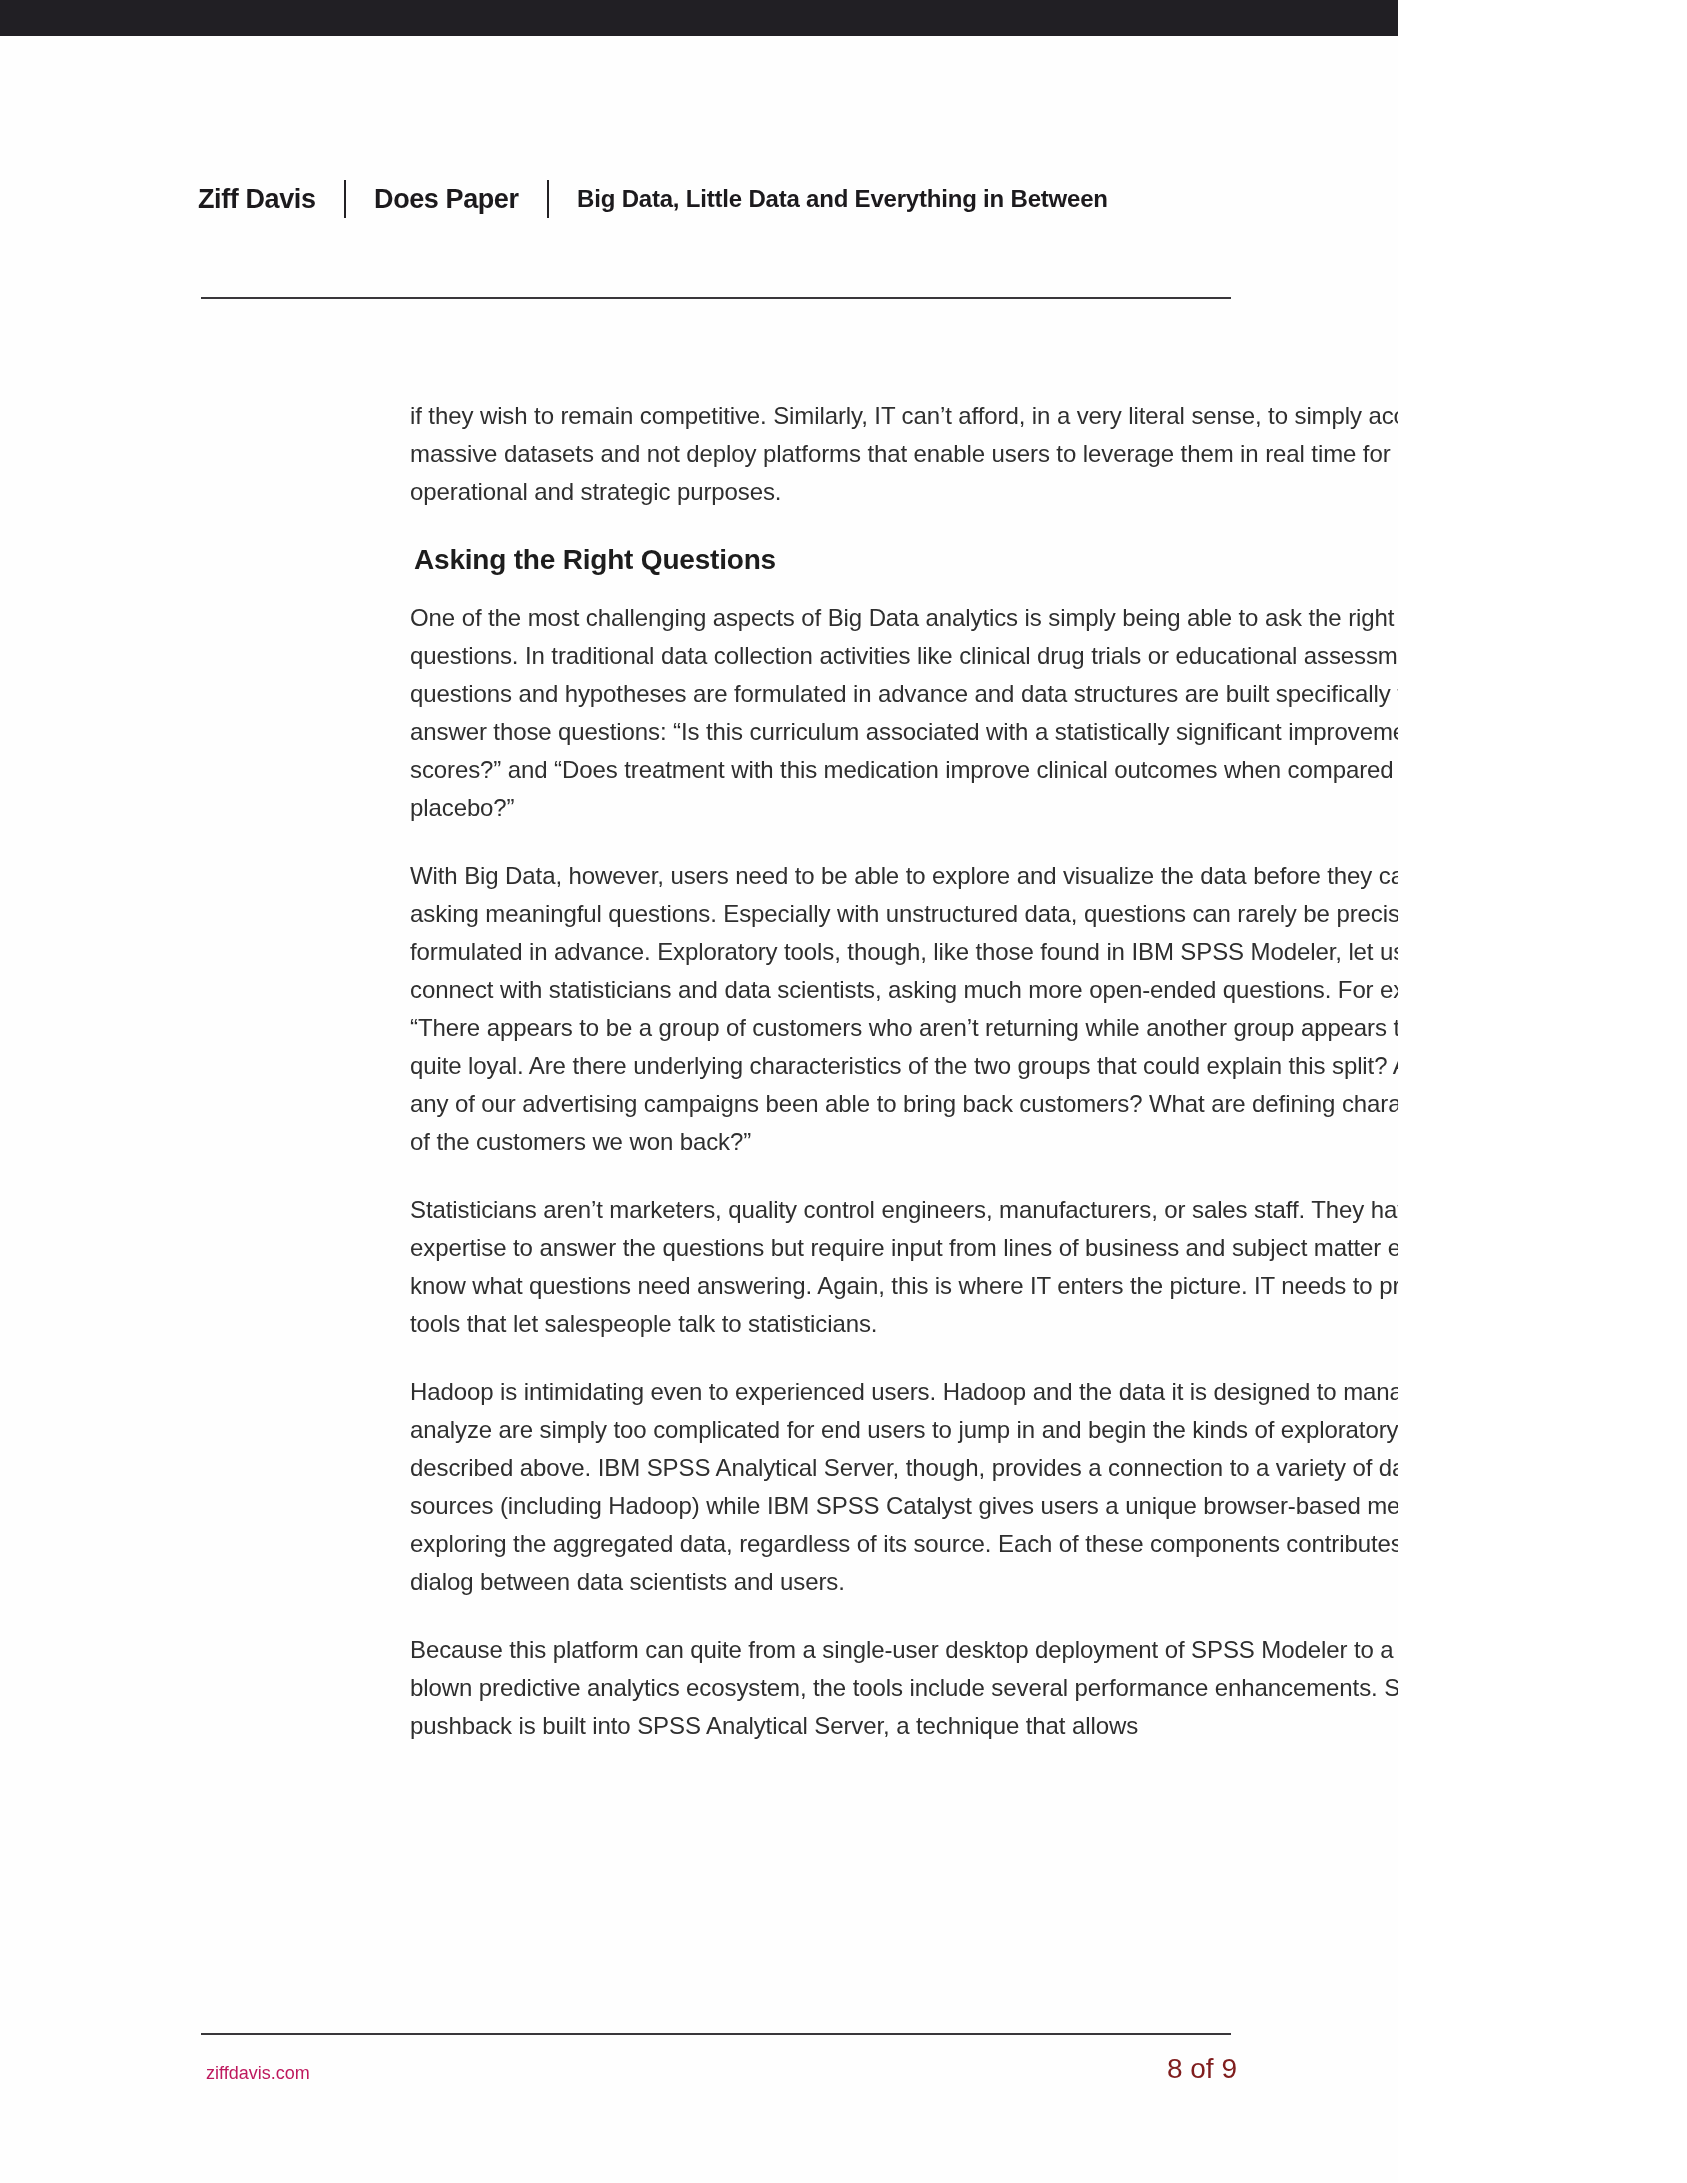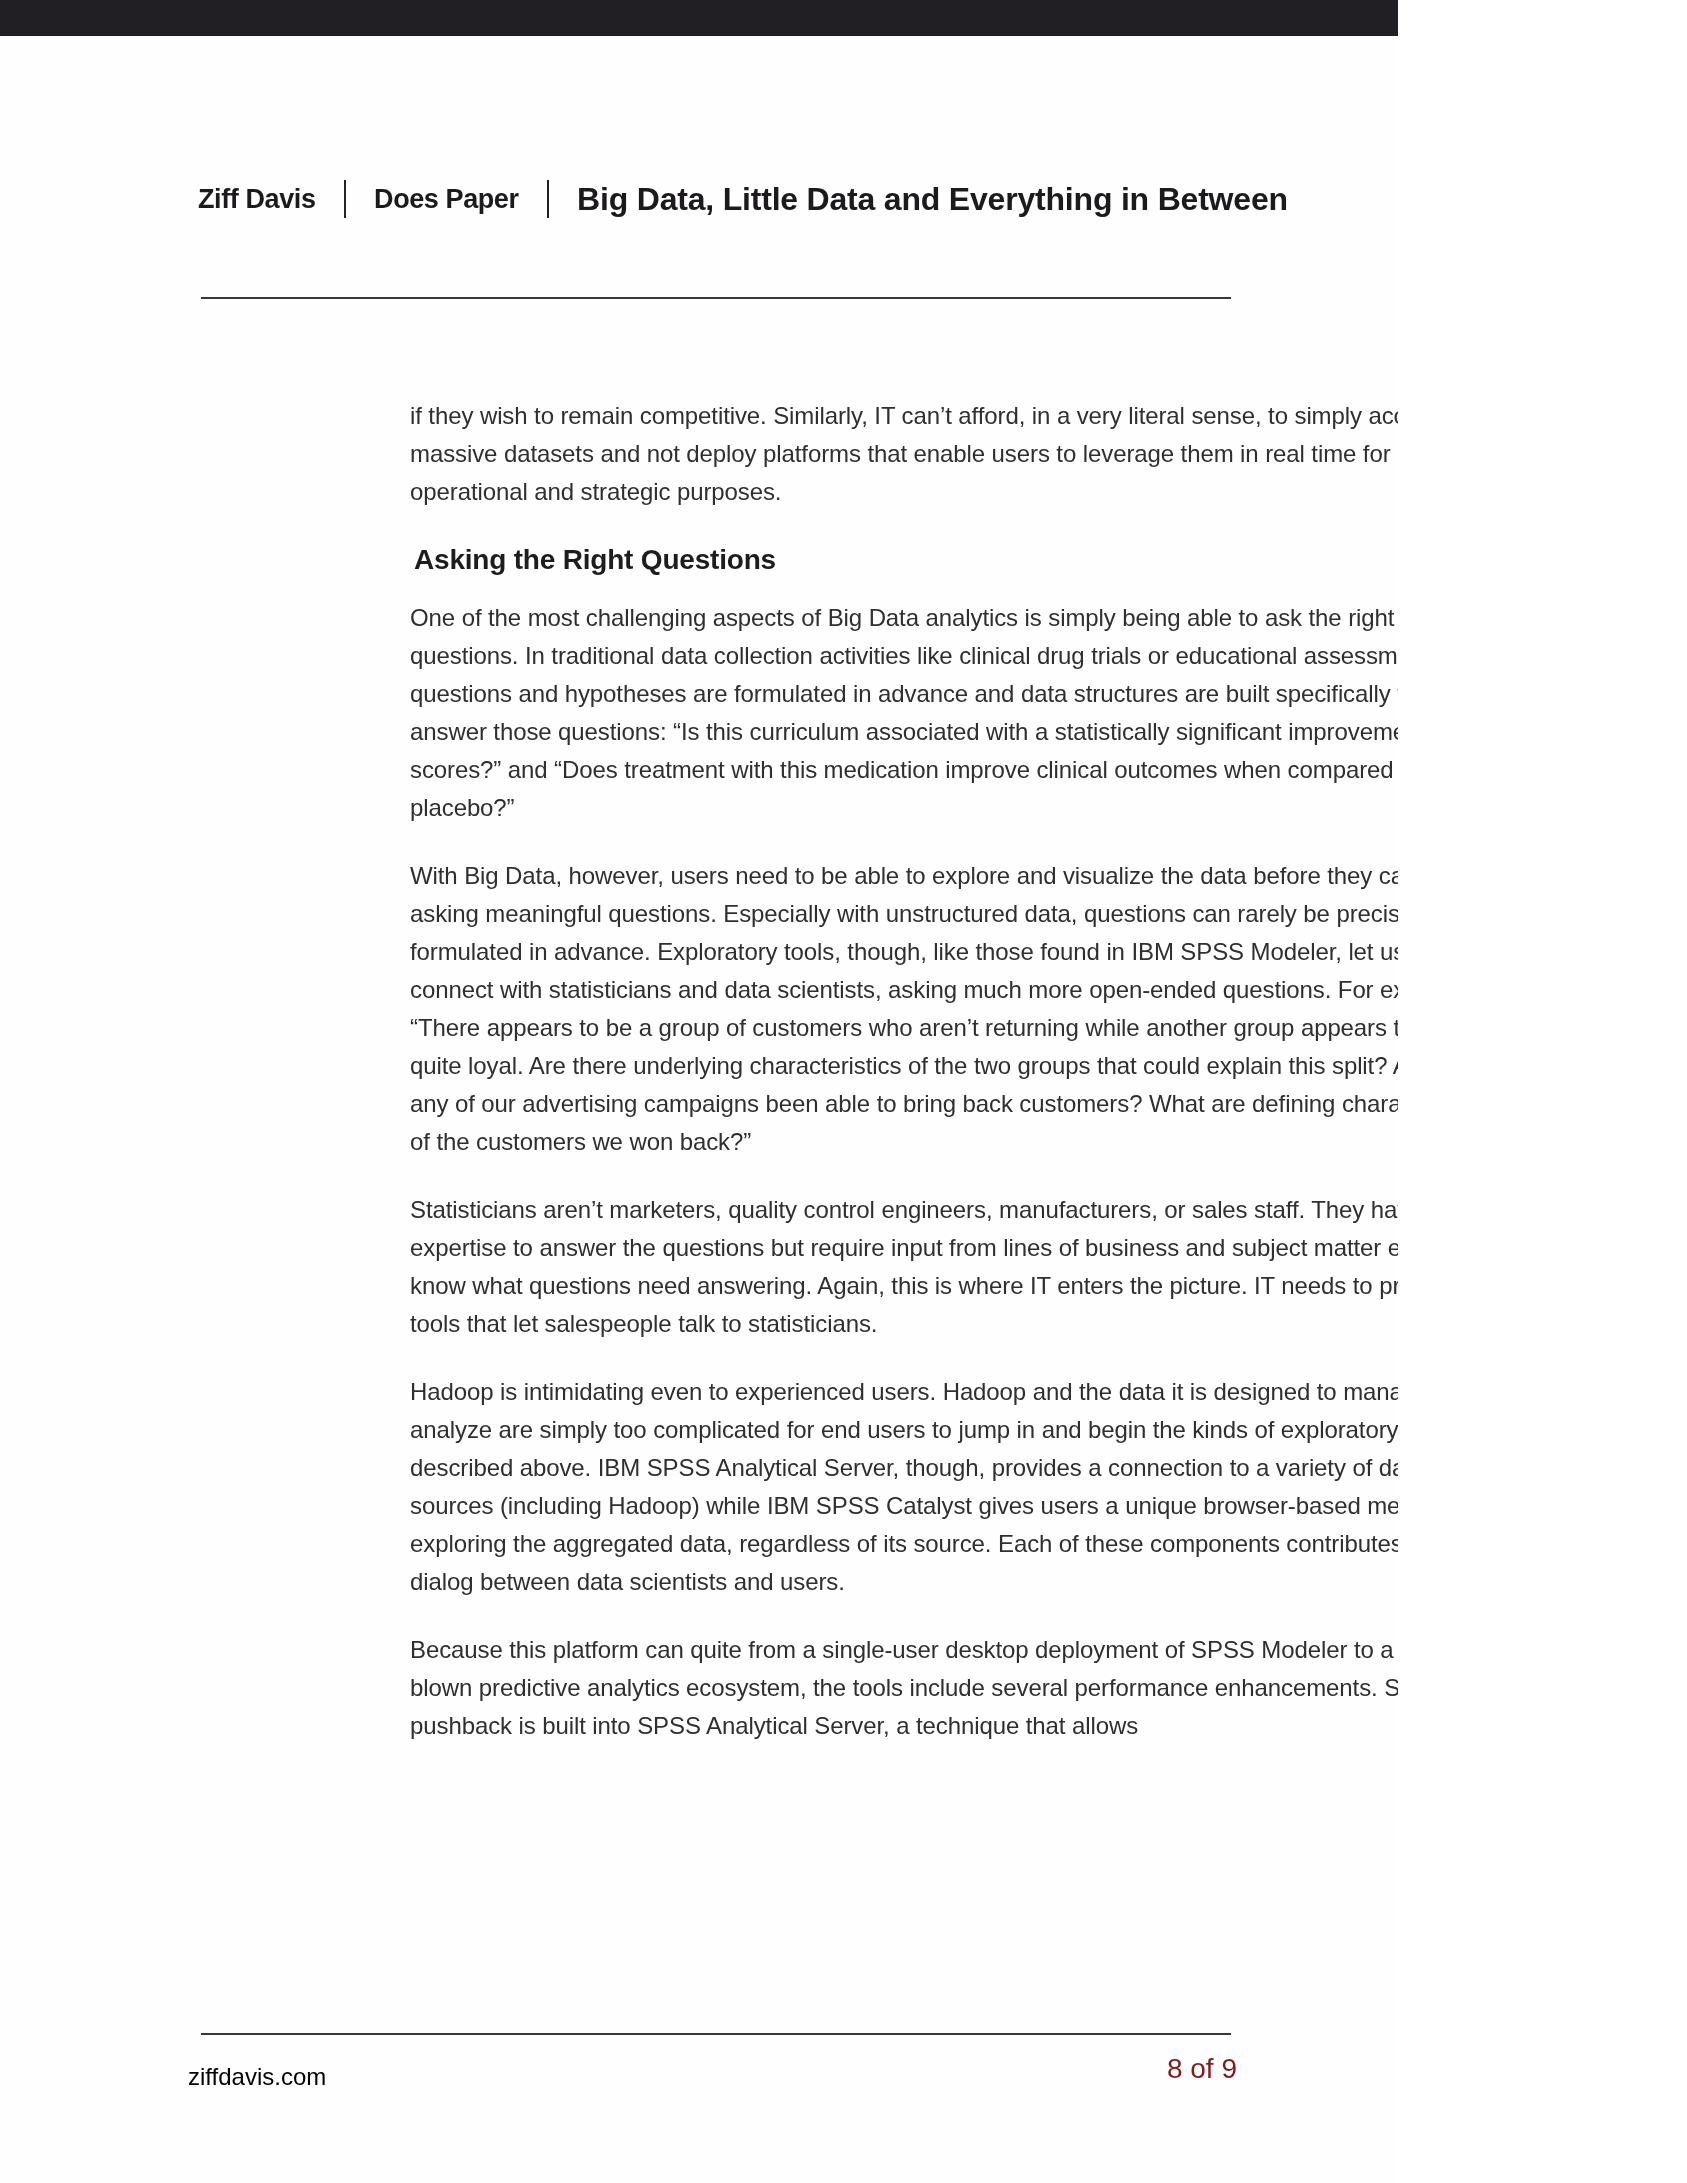--- a/index.html
+++ b/index.html
@@ -30,21 +30,21 @@
     color: #1c1a1d;
     white-space: nowrap;
   }
   .header .brand,
   .header .doctype {
     font-size: 27px;
     font-weight: 700;
     letter-spacing: -0.4px;
   }
   .header .title {
-    font-size: 32px;
+    font-size: 24px;
     font-weight: 700;
     letter-spacing: -0.2px;
   }
   .vsep {
     width: 2.5px;
     height: 38px;
     background: #232124;
   }
 
   .rule {
@@ -72,23 +72,23 @@
     line-height: 38px;
     font-weight: 700;
     letter-spacing: -0.2px;
     color: #1d1d1d;
     margin: 0 0 20px 4px;
   }
 
   
   .footer-site {
     position: absolute;
-    left: 188px; top: 2063px;
-    font-size: 24px;
-    color: #000000;
+    left: 206px; top: 2063px;
+    font-size: 18px;
+    color: #be185d;
   }
   .footer-page {
     position: absolute;
     right: 161px; top: 2053px;
     font-size: 28px;
     color: #7f1d1d;
   }
 </style>
 </head>
 <body>

